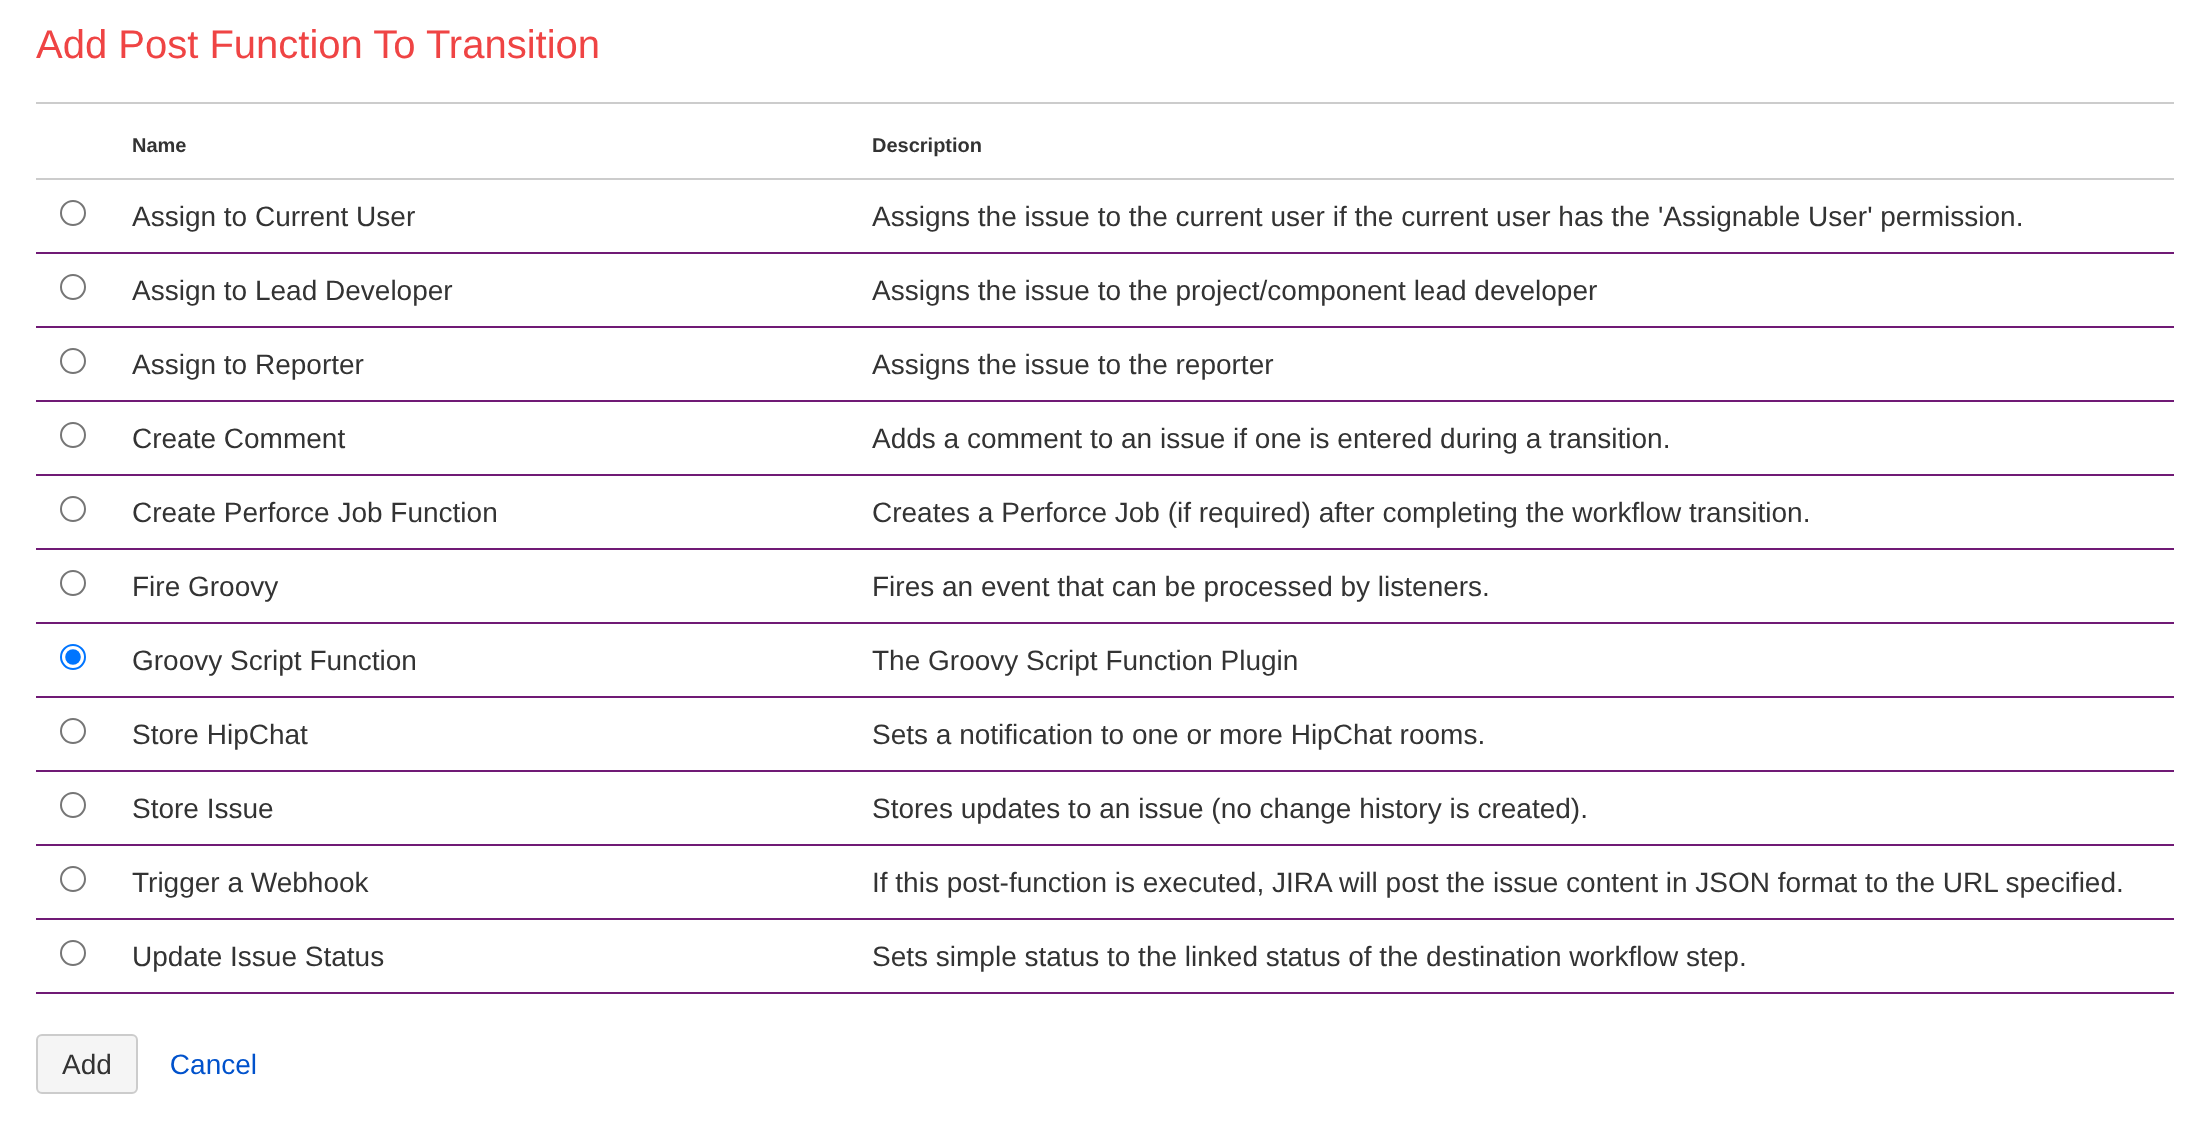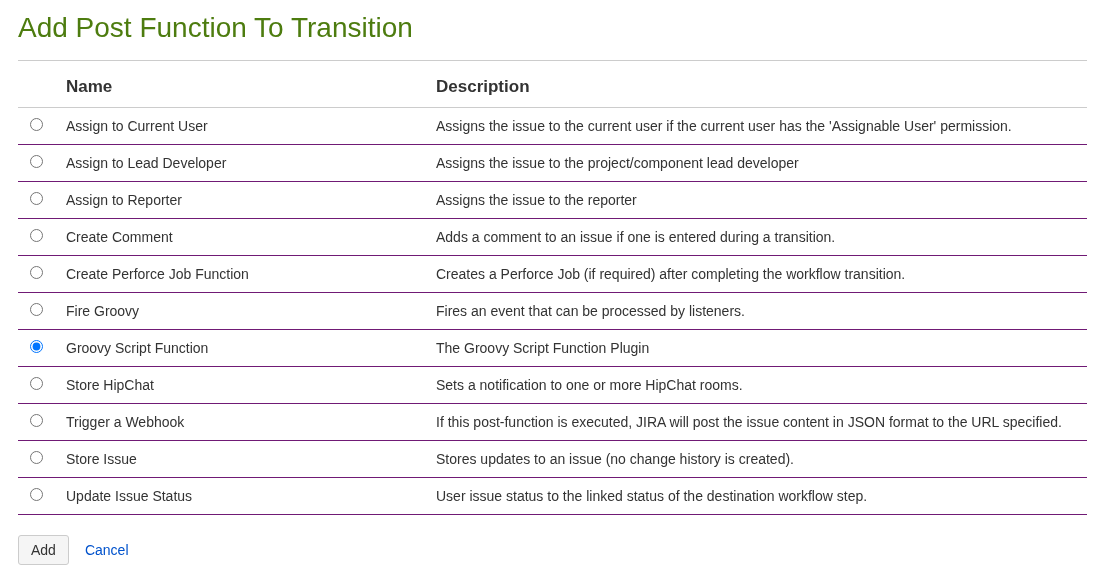--- a/index.html
+++ b/index.html
@@ -7,43 +7,43 @@
     }
     body {
       margin: 0;
       padding: 12px 18px;
       font-family: Arial, Helvetica, sans-serif;
       font-size: 14px;
       color: #333;
       background: #fff;
     }
     .page-title {
-      font-size: 28px;
+      font-size: 20px;
       font-weight: normal;
-      color: #4d7c0f;
+      color: #ef4444;
       margin: 0 0 8px 0;
       padding-bottom: 8px;
     }
     .title-divider {
       border: none;
       border-top: 1px solid #ccc;
       margin: 0 0 0 0;
     }
     table {
       width: 100%;
       border-collapse: collapse;
       margin-top: 4px;
     }
     thead th {
       text-align: left;
       font-weight: bold;
       color: #333;
       padding: 12px 8px 10px 8px;
       border-bottom: 1px solid #ccc;
-      font-size: 17px;
+      font-size: 10px;
     }
     tbody td {
       padding: 10px 8px;
       border-bottom: 1px solid #701a75;
       vertical-align: middle;
       color: #333;
       font-size: 14px;
     }
     .radio-col {
       width: 40px;
@@ -134,32 +134,32 @@
         <td class="name-col">Groovy Script Function</td>
         <td class="desc-col">The Groovy Script Function Plugin</td>
       </tr>
       <tr>
         <td class="radio-col"><input type="radio" name="post-function" style=""></td>
         <td class="name-col">Store HipChat</td>
         <td class="desc-col">Sets a notification to one or more HipChat rooms.</td>
       </tr>
       <tr>
         <td class="radio-col"><input type="radio" name="post-function" style=""></td>
+        <td class="name-col">Store Issue</td>
+        <td class="desc-col">Stores updates to an issue (no change history is created).</td>
+      </tr>
+      <tr>
+        <td class="radio-col"><input type="radio" name="post-function" style=""></td>
         <td class="name-col">Trigger a Webhook</td>
         <td class="desc-col">If this post-function is executed, JIRA will post the issue content in JSON format to the URL specified.</td>
       </tr>
       <tr>
         <td class="radio-col"><input type="radio" name="post-function" style=""></td>
-        <td class="name-col">Store Issue</td>
-        <td class="desc-col">Stores updates to an issue (no change history is created).</td>
-      </tr>
-      <tr>
-        <td class="radio-col"><input type="radio" name="post-function" style=""></td>
         <td class="name-col">Update Issue Status</td>
-        <td class="desc-col">User issue status to the linked status of the destination workflow step.</td>
+        <td class="desc-col">Sets simple status to the linked status of the destination workflow step.</td>
       </tr>
     </tbody>
 </table>
 
 <div class="actions">
   <button class="btn">Add</button>
   <a class="link">Cancel</a>
 </div>
 
 </body></html>

